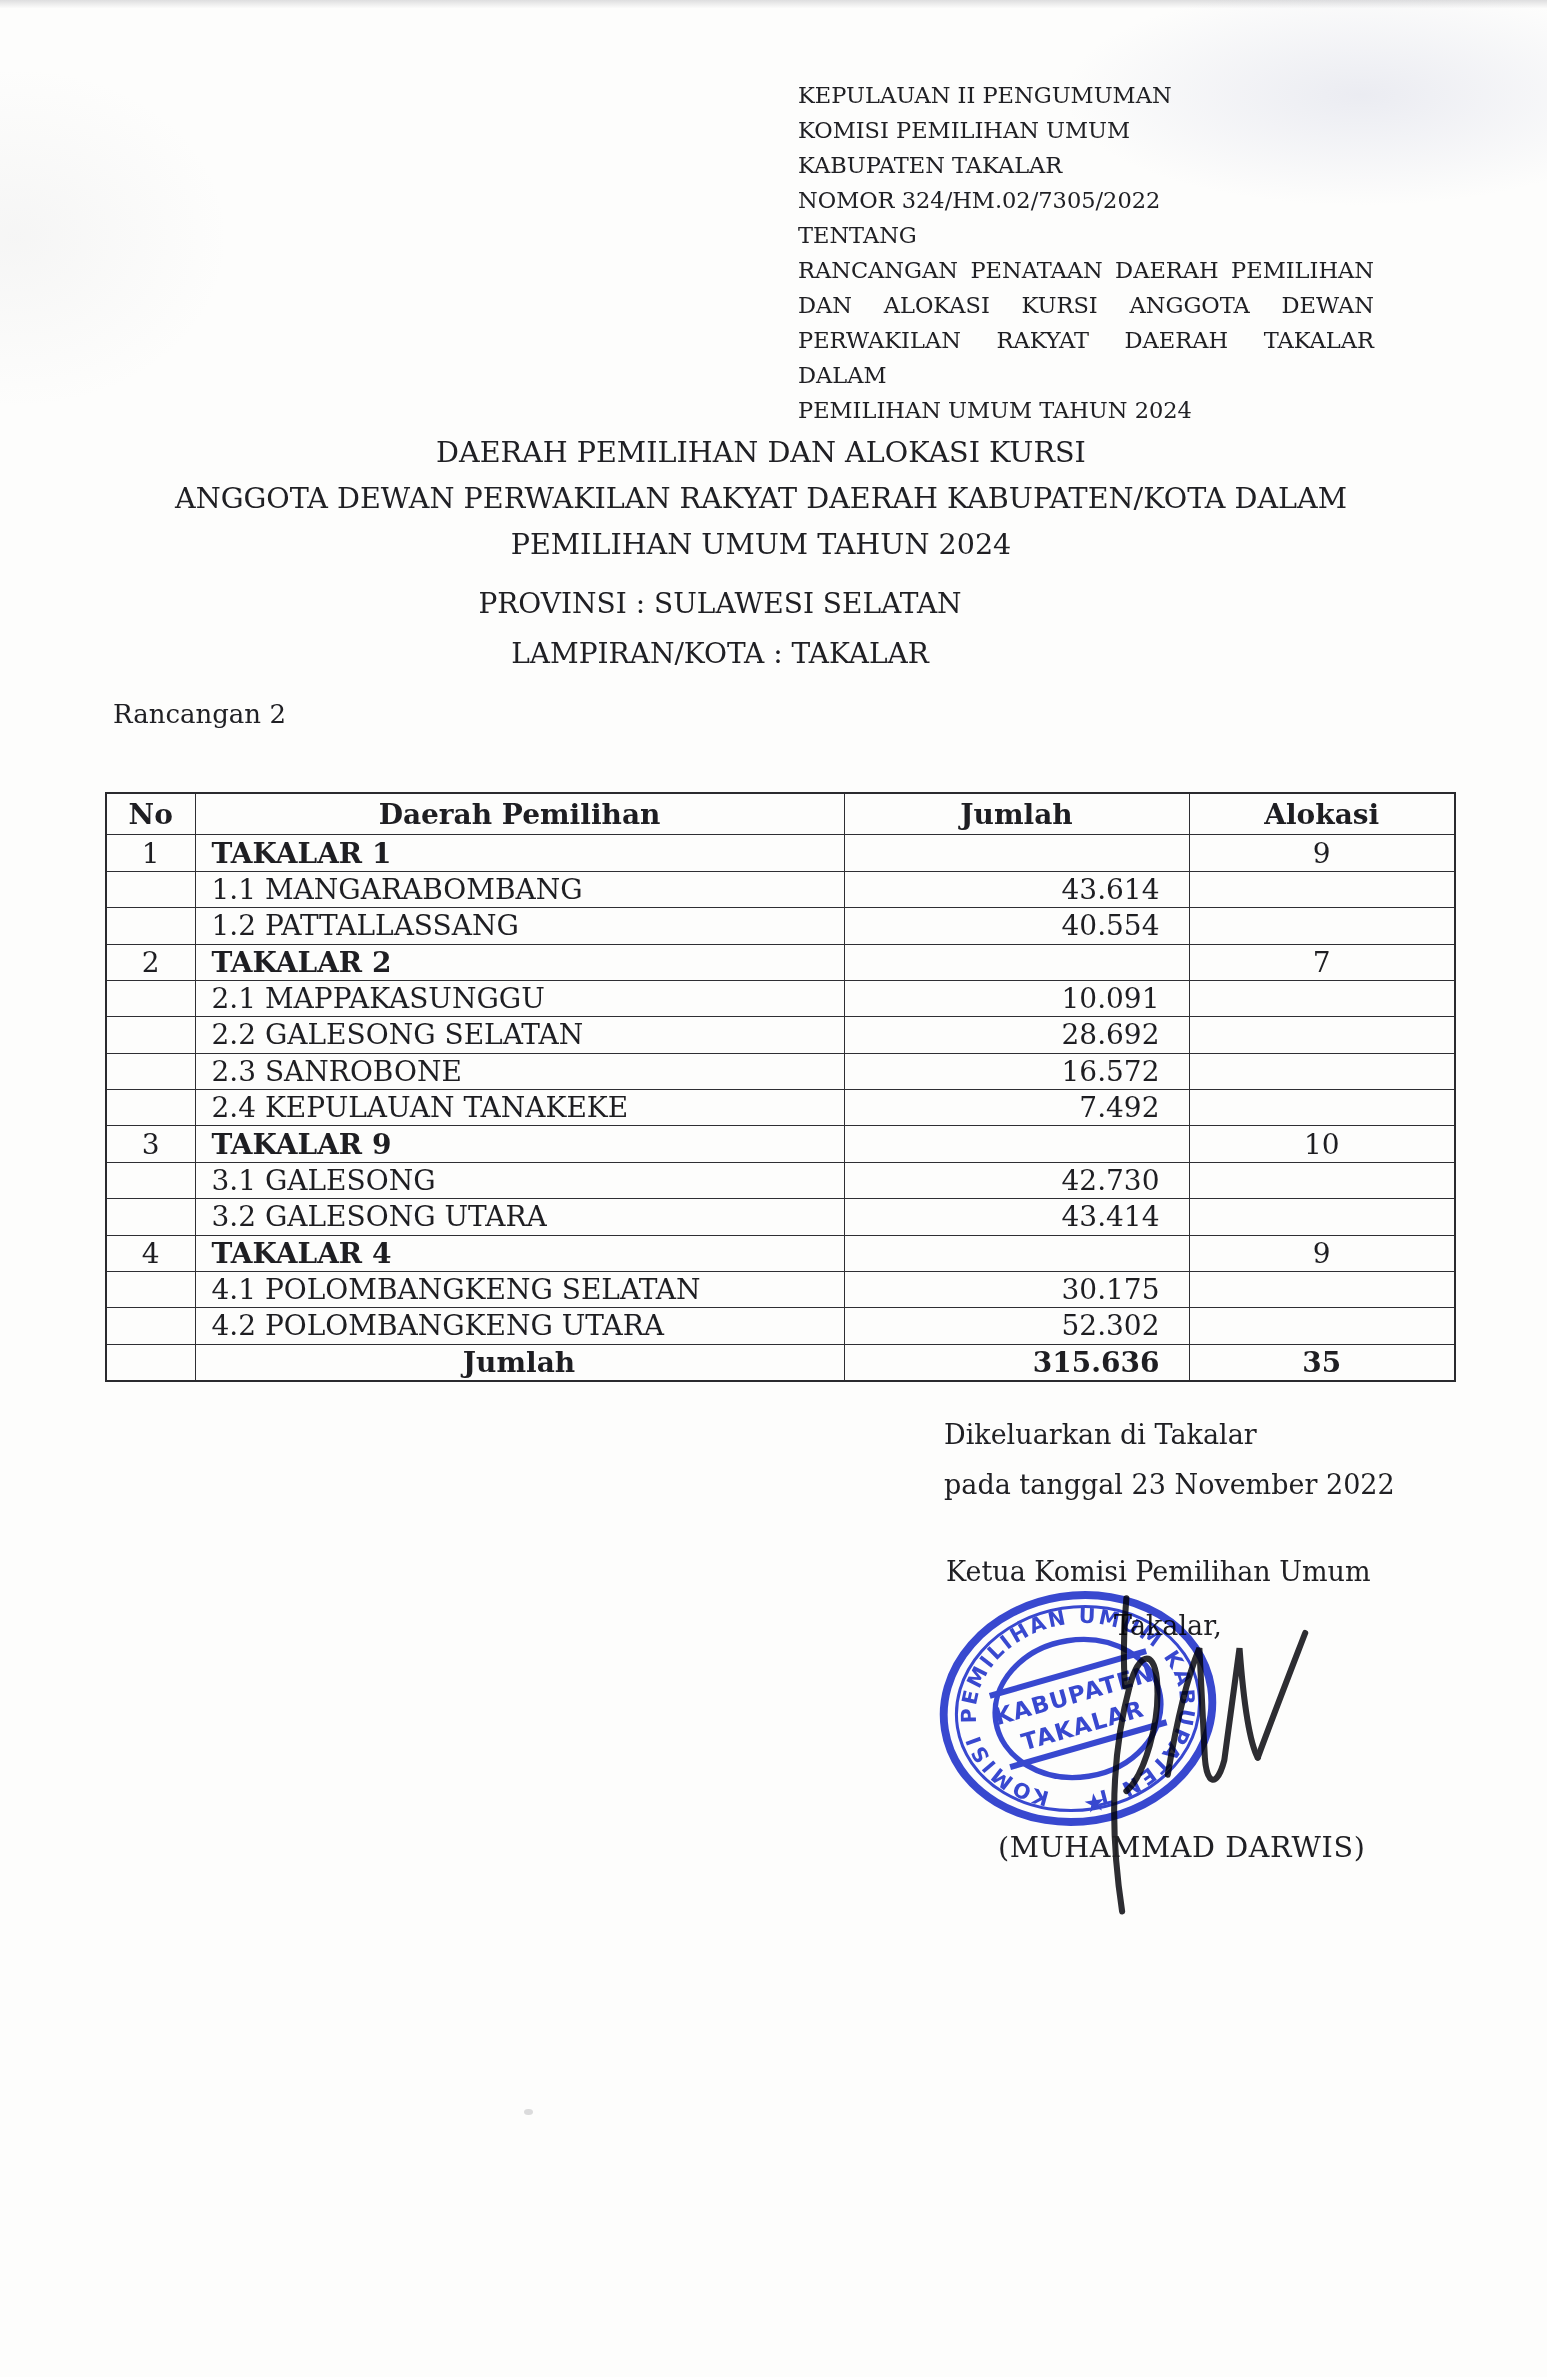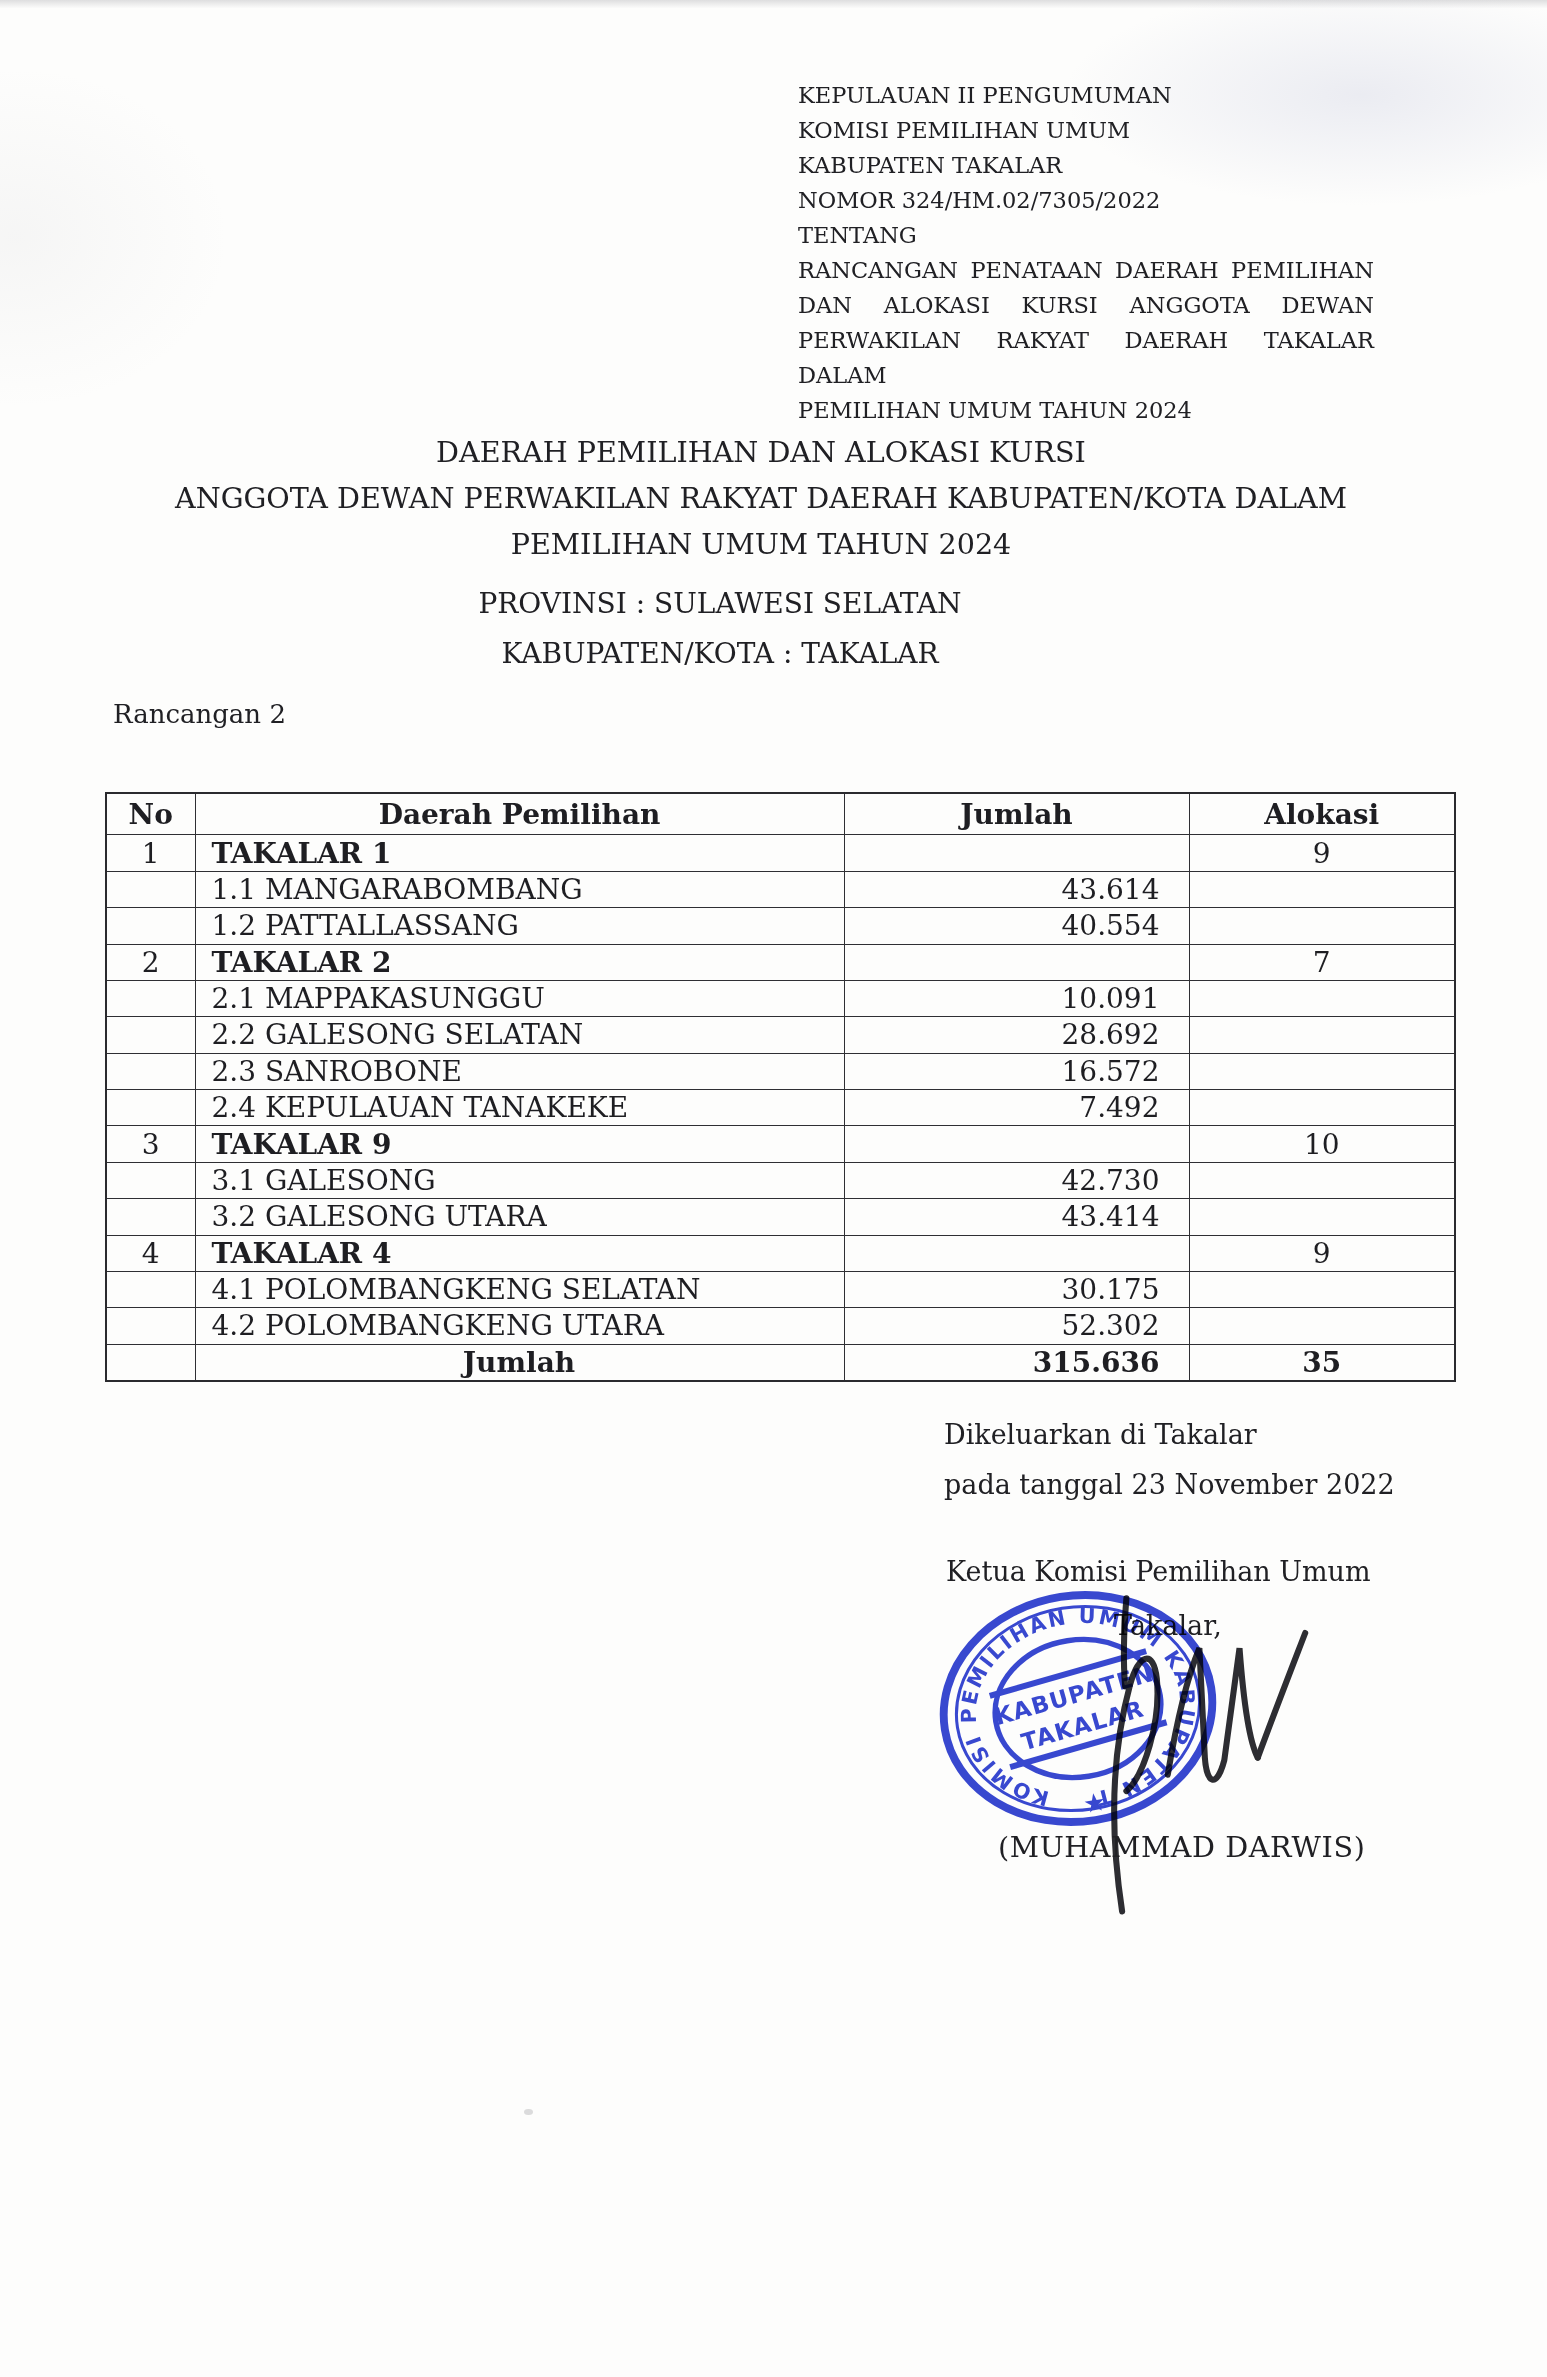--- a/index.html
+++ b/index.html
@@ -83,21 +83,21 @@
   </div>
 
   <div class="abs title">
     <div>DAERAH PEMILIHAN DAN ALOKASI KURSI</div>
     <div>ANGGOTA DEWAN PERWAKILAN RAKYAT DAERAH KABUPATEN/KOTA DALAM</div>
     <div>PEMILIHAN UMUM TAHUN 2024</div>
   </div>
 
   <div class="abs meta">
     <div>PROVINSI : SULAWESI SELATAN</div>
-    <div>KABUPATEN/KOTA : TAKALAR</div>
+    <div>LAMPIRAN/KOTA : TAKALAR</div>
   </div>
 
   <div class="abs rancangan">Rancangan 2</div>
 
   <table class="dapil">
     <colgroup>
       <col class="col-no">
         <col class="col-name">
         <col class="col-jml">
         <col class="col-alo">

